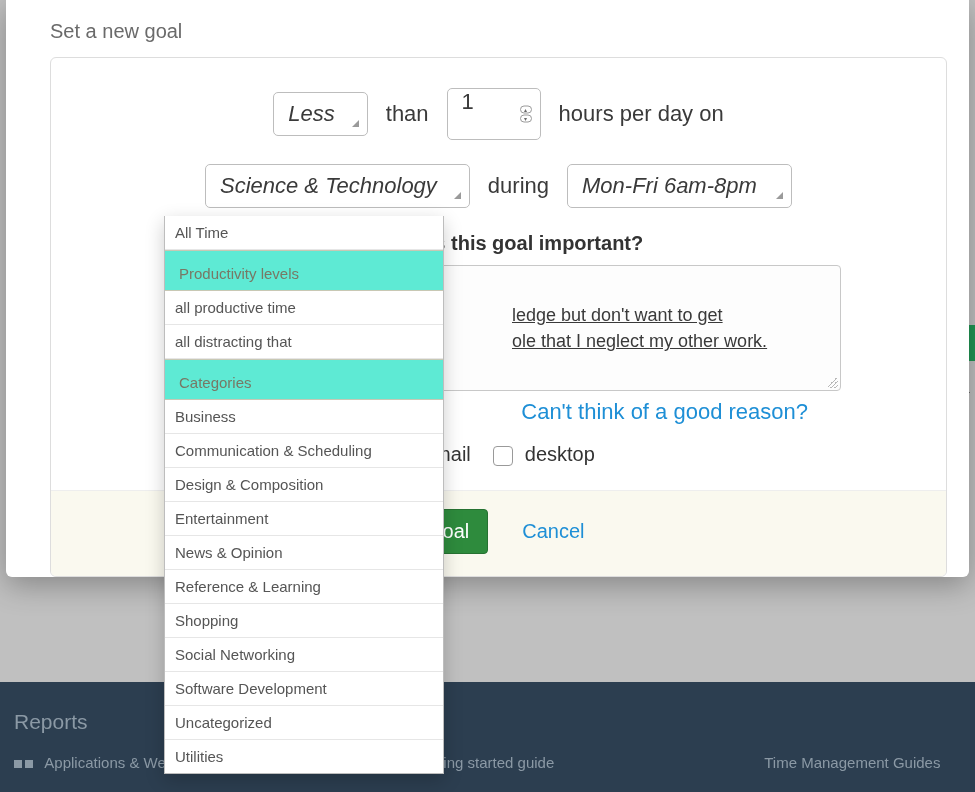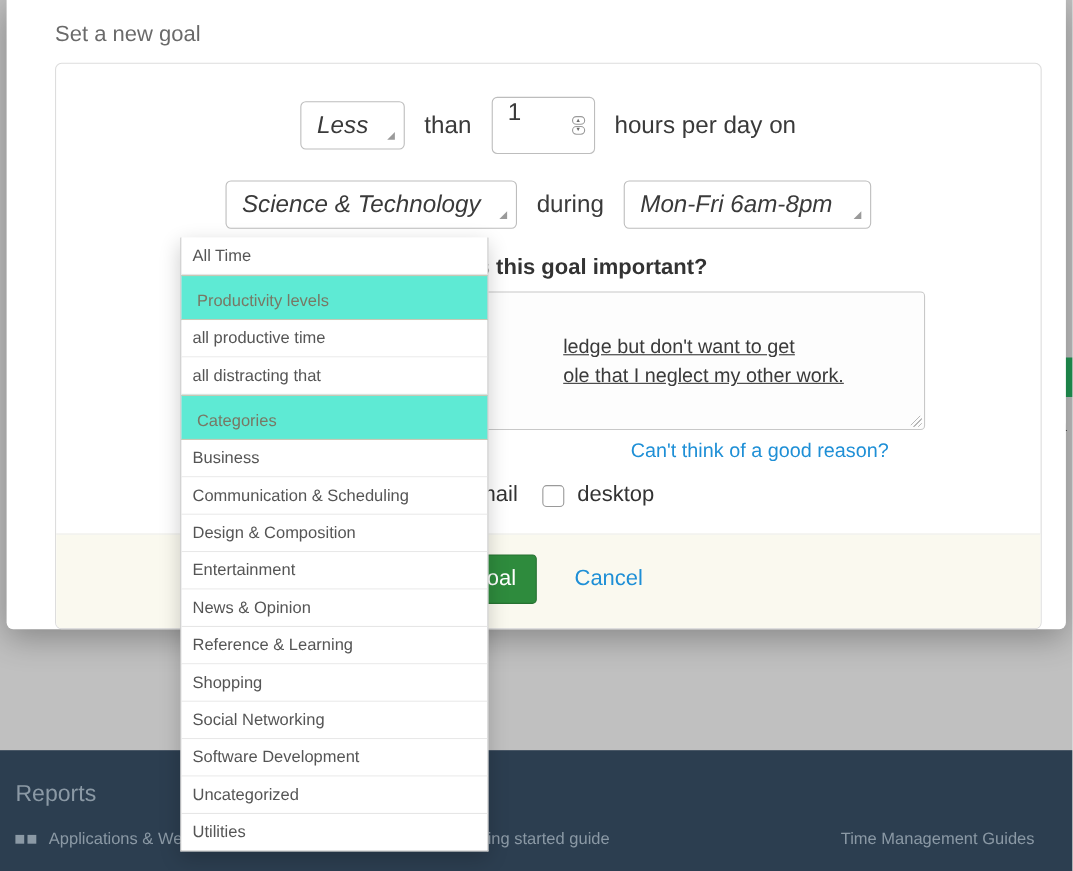--- a/index.html
+++ b/index.html
@@ -175,21 +175,21 @@
     .resize-grip {
       position:absolute; right:2px; bottom:2px;
       width:10px; height:10px;
       background:
         linear-gradient(135deg, transparent 0 40%, #b8b8b8 40% 46%, transparent 46% 60%, #b8b8b8 60% 66%, transparent 66% 80%, #b8b8b8 80% 86%, transparent 86%);
     }
     .hint-link {
       text-align:right;
       margin: 6px 108px 18px 0;
     }
-    .hint-link a { color:#1e8fd6; font-size:18px; text-decoration:none; cursor:pointer;}
+    .hint-link a { color:#1e8fd6; font-size:22px; text-decoration:none; cursor:pointer;}
 
     .alerts-row {
       display:flex; align-items:center; justify-content:flex-start;
       gap:22px;
       font-size:20px;
       color:#333;
       margin-left: 86px;
       margin-bottom: 4px;
     }
     .cb {

